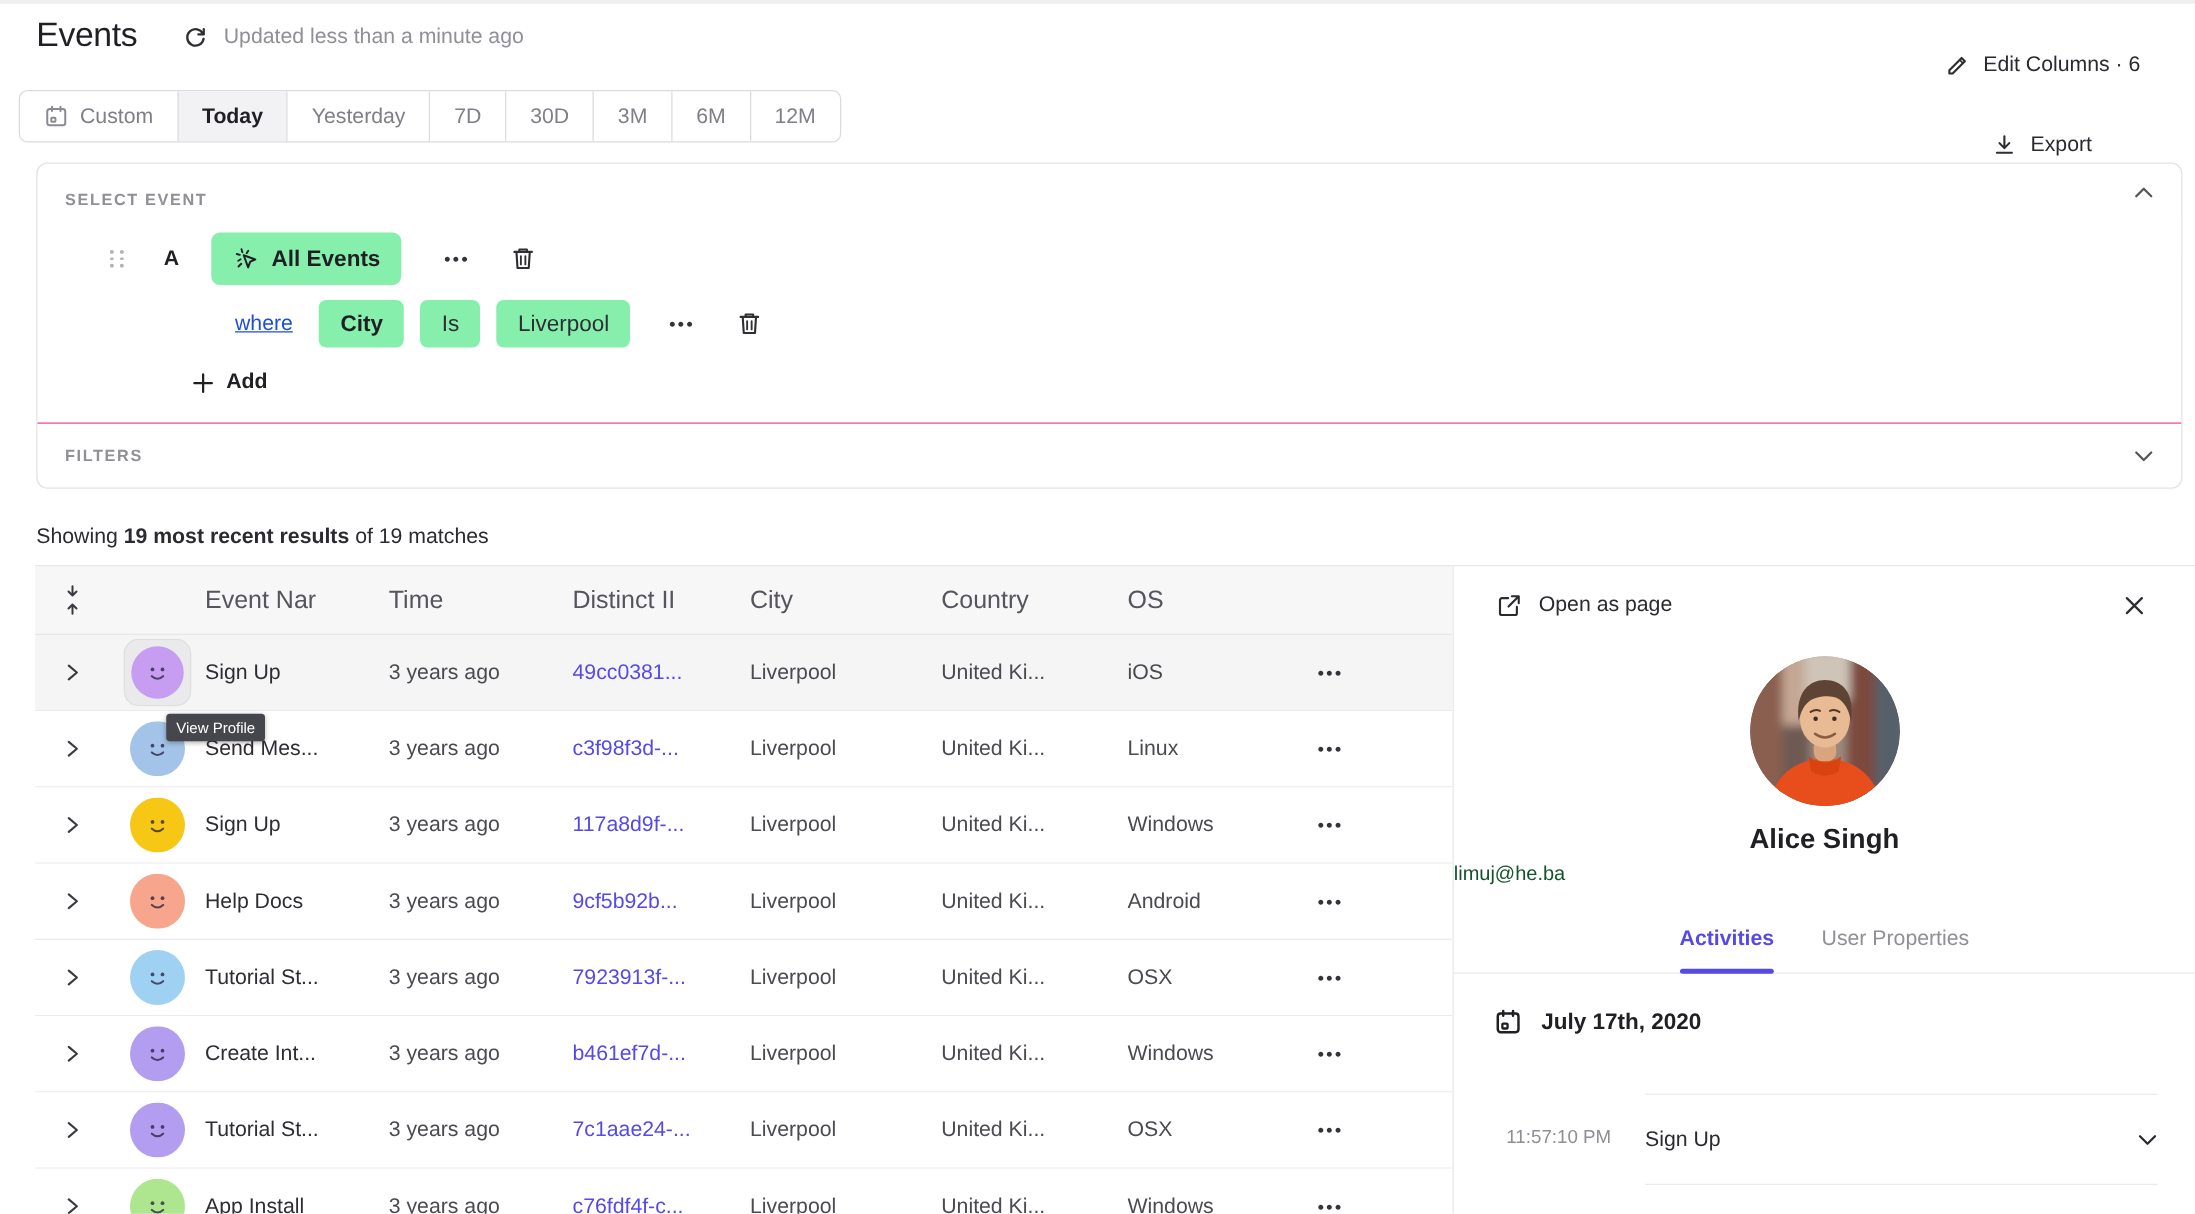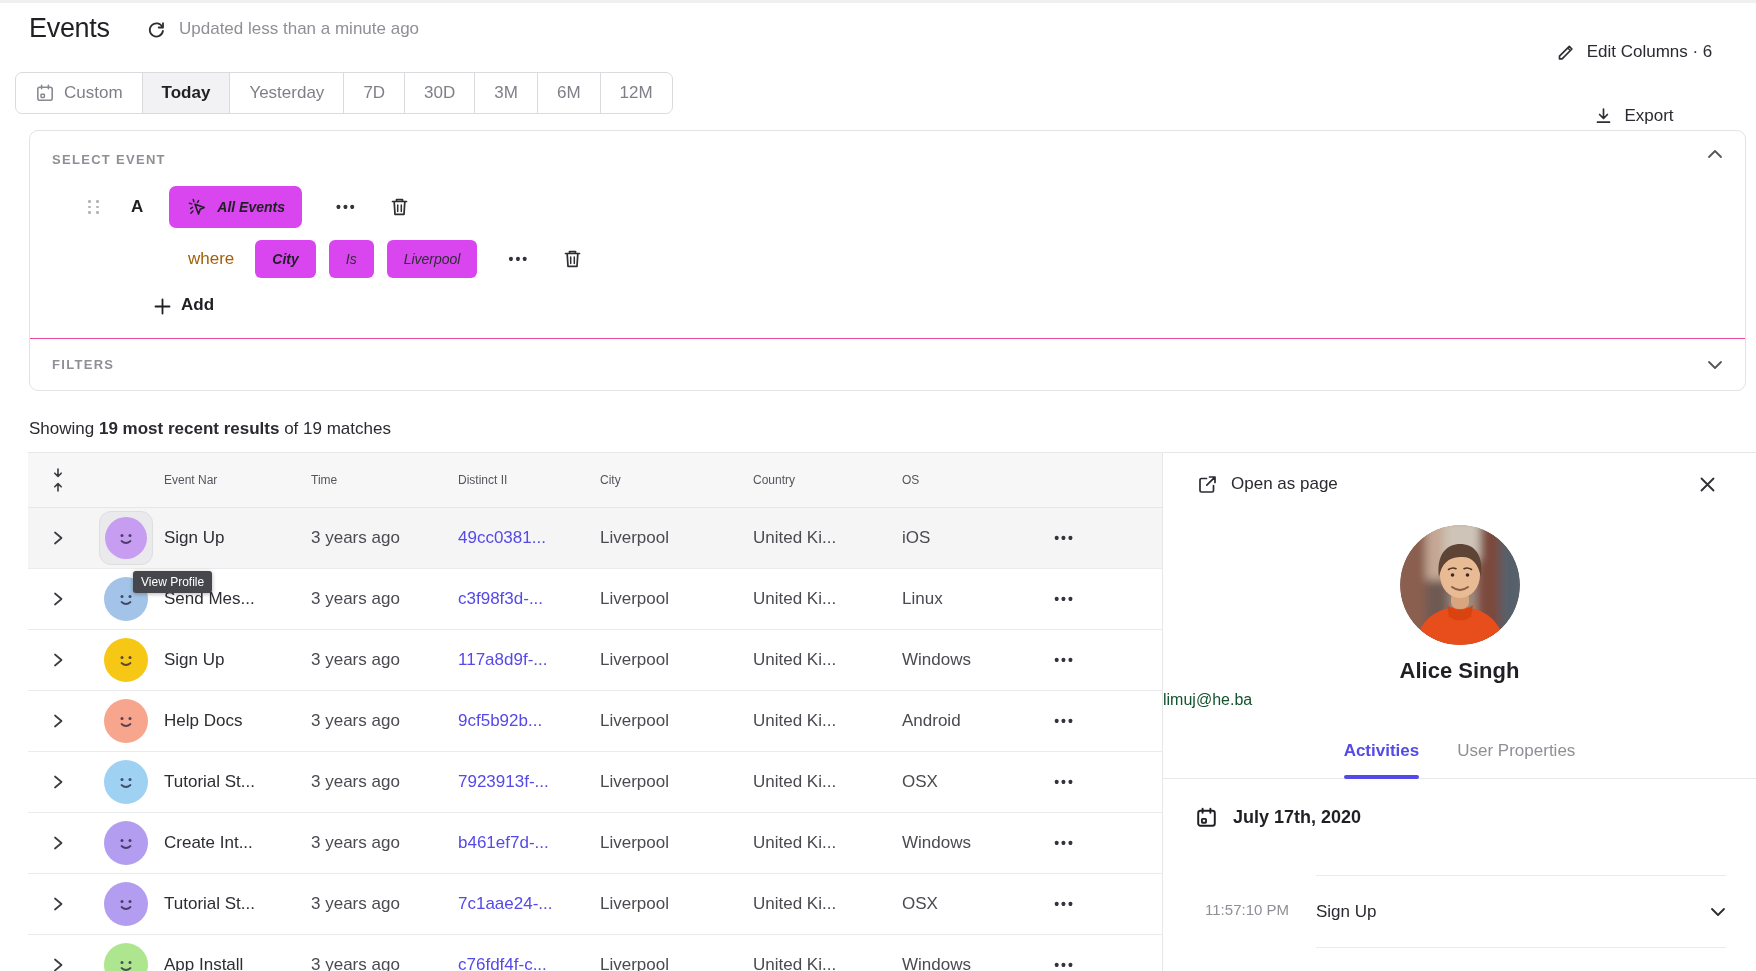--- a/index.html
+++ b/index.html
@@ -26,42 +26,42 @@
 
   
   .card { position:absolute; left:29px; right:10px; top:130px; height:261px; border:1px solid #e3e3e6; border-radius:9px; background:#fff; }
   .card-label { font-size:13px; letter-spacing:1.3px; color:#8f8f96; font-weight:600; }
   .card-top { position:relative; padding:21px 22px 0 22px; }
   .collapse-btn { position:absolute; right:22px; top:18px; cursor:pointer; }
   .row-a { display:flex; align-items:center; margin-top:19px; height:42px; }
   .drag { margin-left:36px; display:grid; grid-template-columns:repeat(2,5px); grid-gap:3px; }
   .drag i { width:2.6px; height:2.6px; border-radius:50%; background:#b2b2b9; }
   .letter { margin-left:30px; font-size:17px; font-weight:700; color:#1f1f24; }
-  .chip { display:flex; align-items:center; gap:9px; background:#d946ef; border-radius:7px; padding:0 17px; font-size:14px; color:#2e2e33; cursor:pointer;font-style:italic; }
+  .chip { display:flex; align-items:center; gap:9px; background:#86efac; border-radius:7px; padding:0 17px; font-size:18px; color:#2e2e33; cursor:pointer; }
   .chip-event { height:42px; margin-left:26px; font-weight:700; color:#1f1f24; }
   .more-dots { letter-spacing:2px; font-size:14px; font-weight:700; color:#33333a; cursor:pointer; }
   .row-a .more-dots { margin-left:34px; }
   .row-a .trash { margin-left:32px; }
   .trash { cursor:pointer; display:flex; }
   .where-row { display:flex; align-items:center; margin-top:12px; height:38px; padding-left:136px; gap:13px; }
-  .where-word { font-size:17px; color:#a16207; margin-right:8px; }
+  .where-word { font-size:17px; color:#1d4ed8; margin-right:8px;text-decoration:underline; }
   .chip.small { height:38px; border-radius:6px; }
   .chip.bold { font-weight:700; color:#1f1f24; }
   .where-row .more-dots { margin-left:18px; }
   .where-row .trash { margin-left:20px; }
   .add-row { display:flex; align-items:flex-end; gap:10px; margin:17px 0 0 102px; font-size:17px; font-weight:700; color:#1f1f24; cursor:pointer; }
   .filters-bar { position:absolute; left:0; right:0; bottom:0; height:52px; border-top:1px solid #ec4899; display:flex; align-items:center; justify-content:space-between; padding:0 22px; }
 
   
   .summary { position:absolute; left:29px; top:419px; font-size:17px; color:#2a2a30; }
   .summary b { font-weight:700; }
 
   
   .table { position:absolute; left:28px; top:452px; width:1134px; bottom:0; overflow:hidden; }
-  .thead { height:56px; background:#f7f7f8; border-top:1px solid #e7e7ea; border-bottom:1px solid #e7e7ea; display:flex; align-items:center; font-size:12px; color:#55555d; }
+  .thead { height:56px; background:#f7f7f8; border-top:1px solid #e7e7ea; border-bottom:1px solid #e7e7ea; display:flex; align-items:center; font-size:20px; color:#55555d; }
   .trow { height:61px; display:flex; align-items:center; border-bottom:1px solid #ebebee; font-size:17px; background:#fff; }
   .trow.selected { background:#f5f5f6; }
   .cell { flex:0 0 auto; white-space:nowrap; overflow:hidden; }
   .c-exp { width:60px; display:flex; justify-content:center; cursor:pointer; }
   .c-av  { width:76px; display:flex; justify-content:center; }
   .c-event { width:147px; color:#2d2d33; }
   .c-time  { width:147px; color:#4a4a51; }
   .c-id    { width:142px; color:#5549e8; cursor:pointer; }
   .c-city  { width:153px; color:#4a4a51; }
   .c-country { width:149px; color:#4a4a51; }

